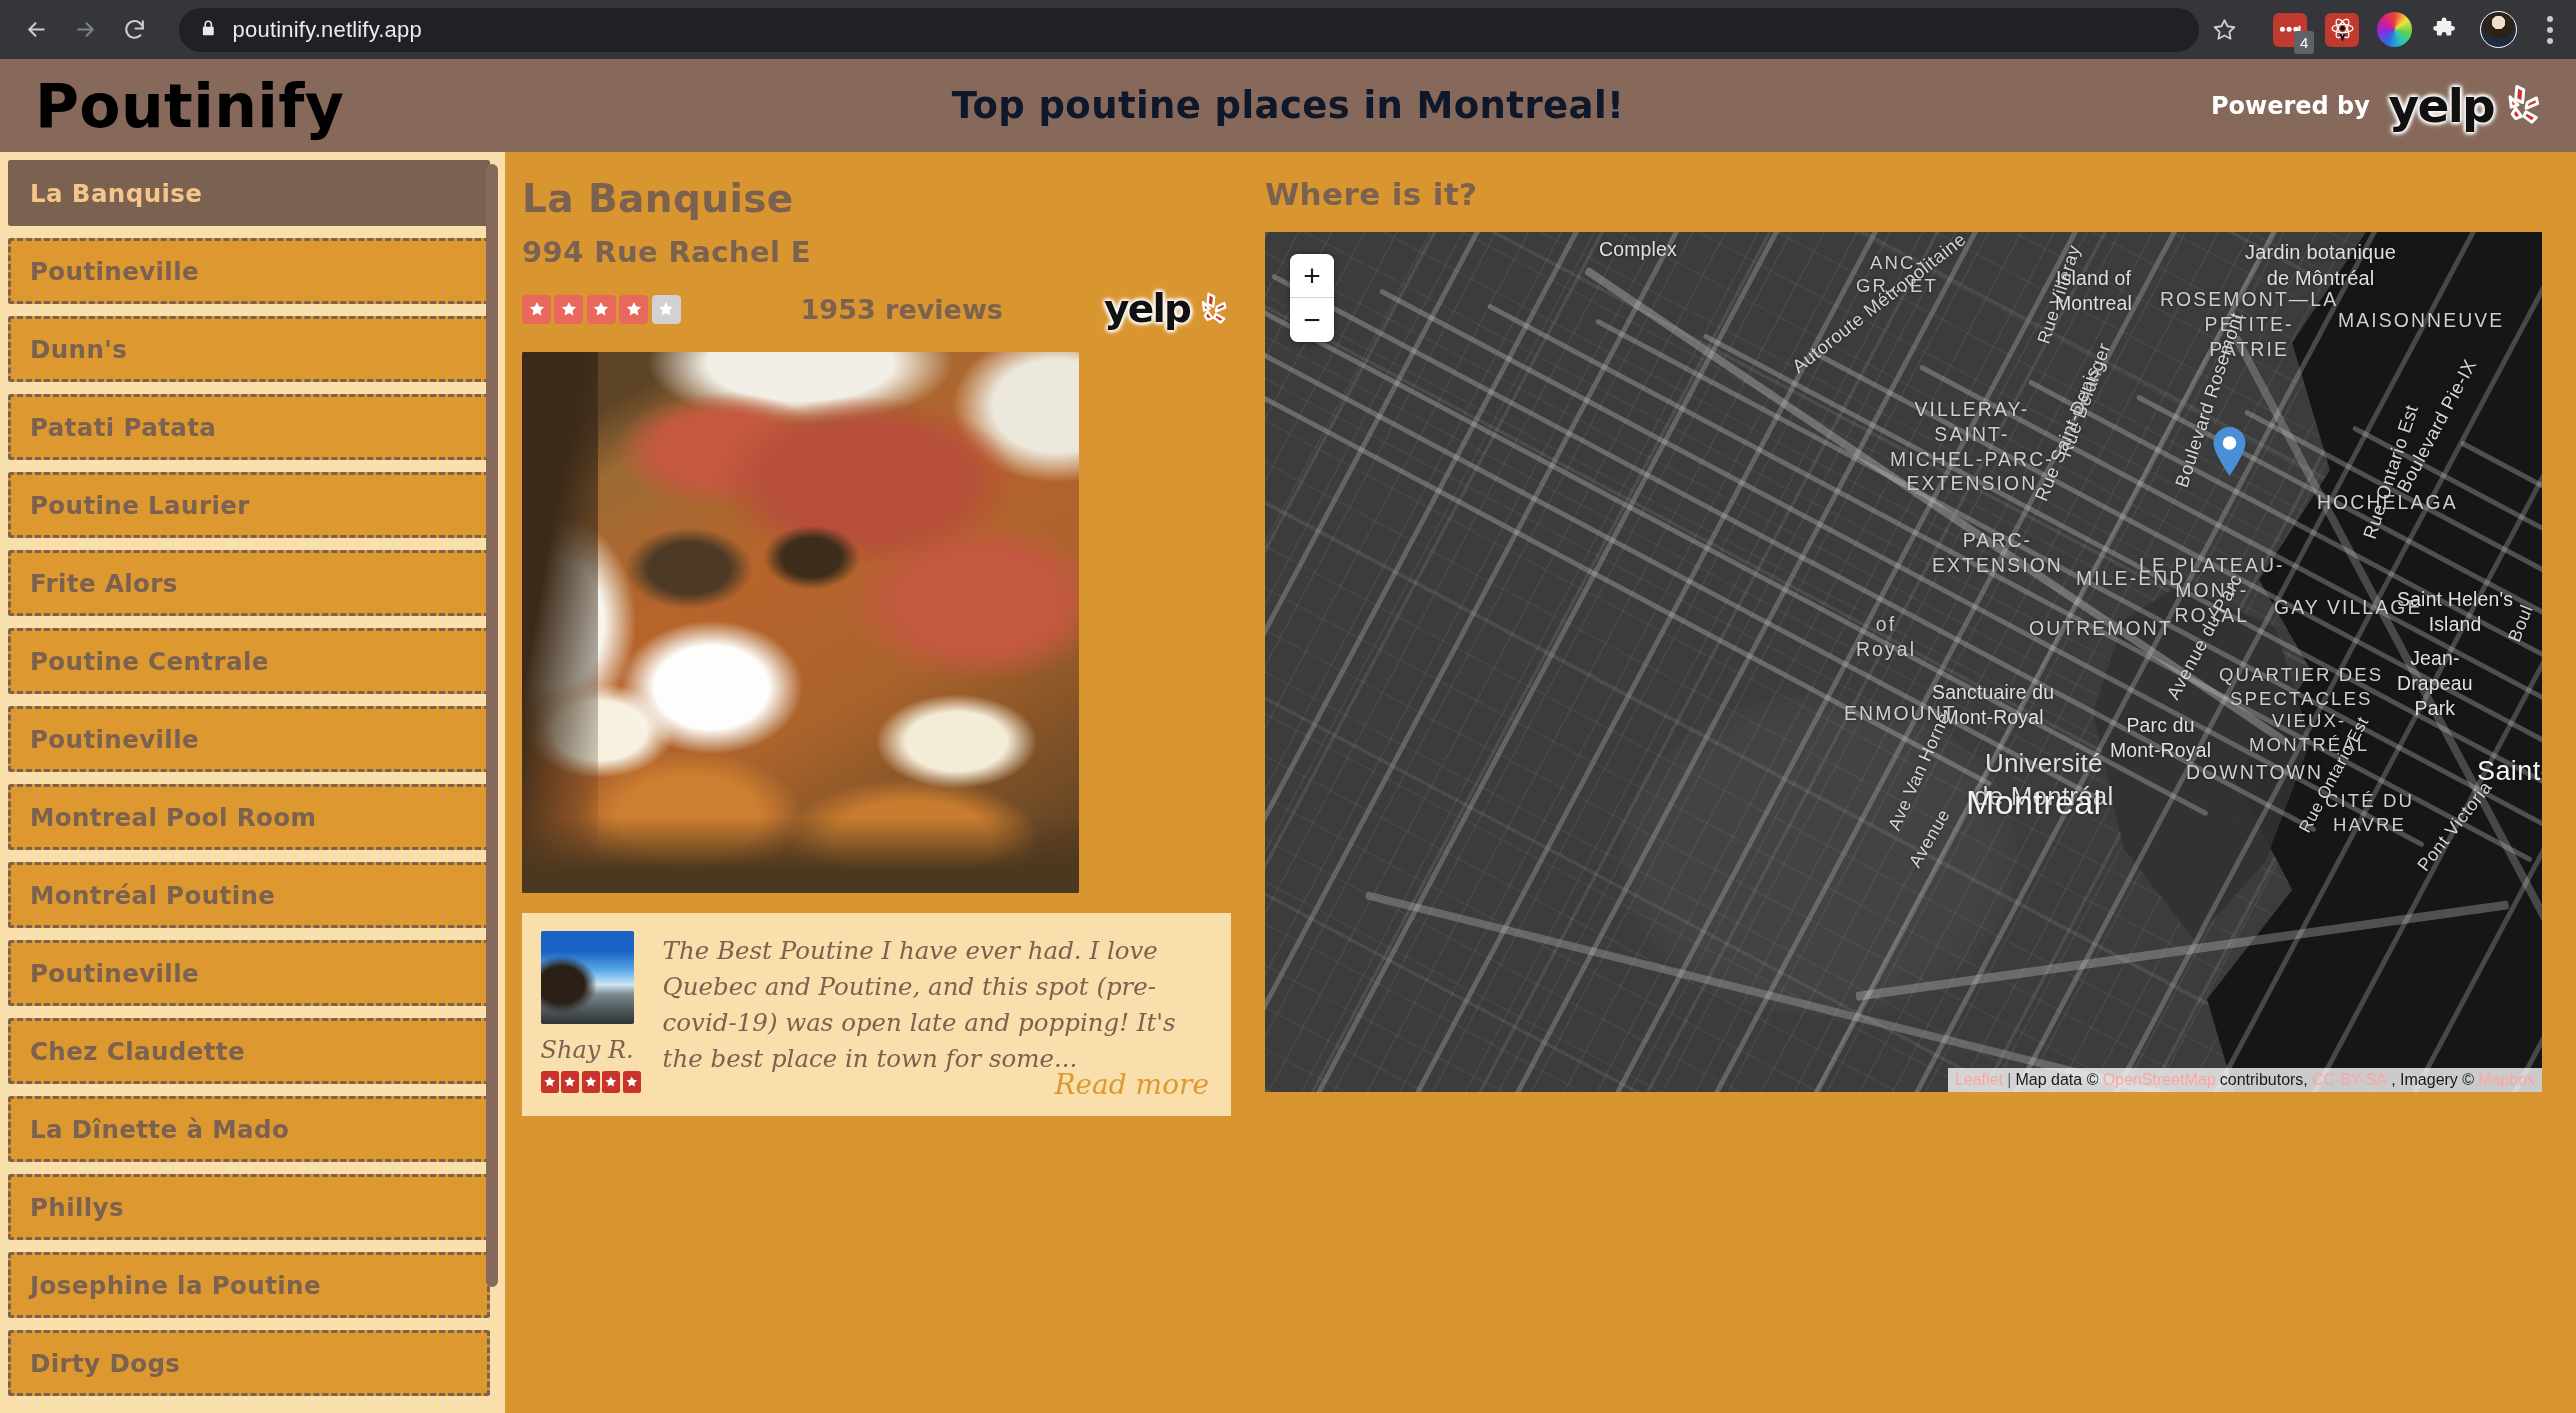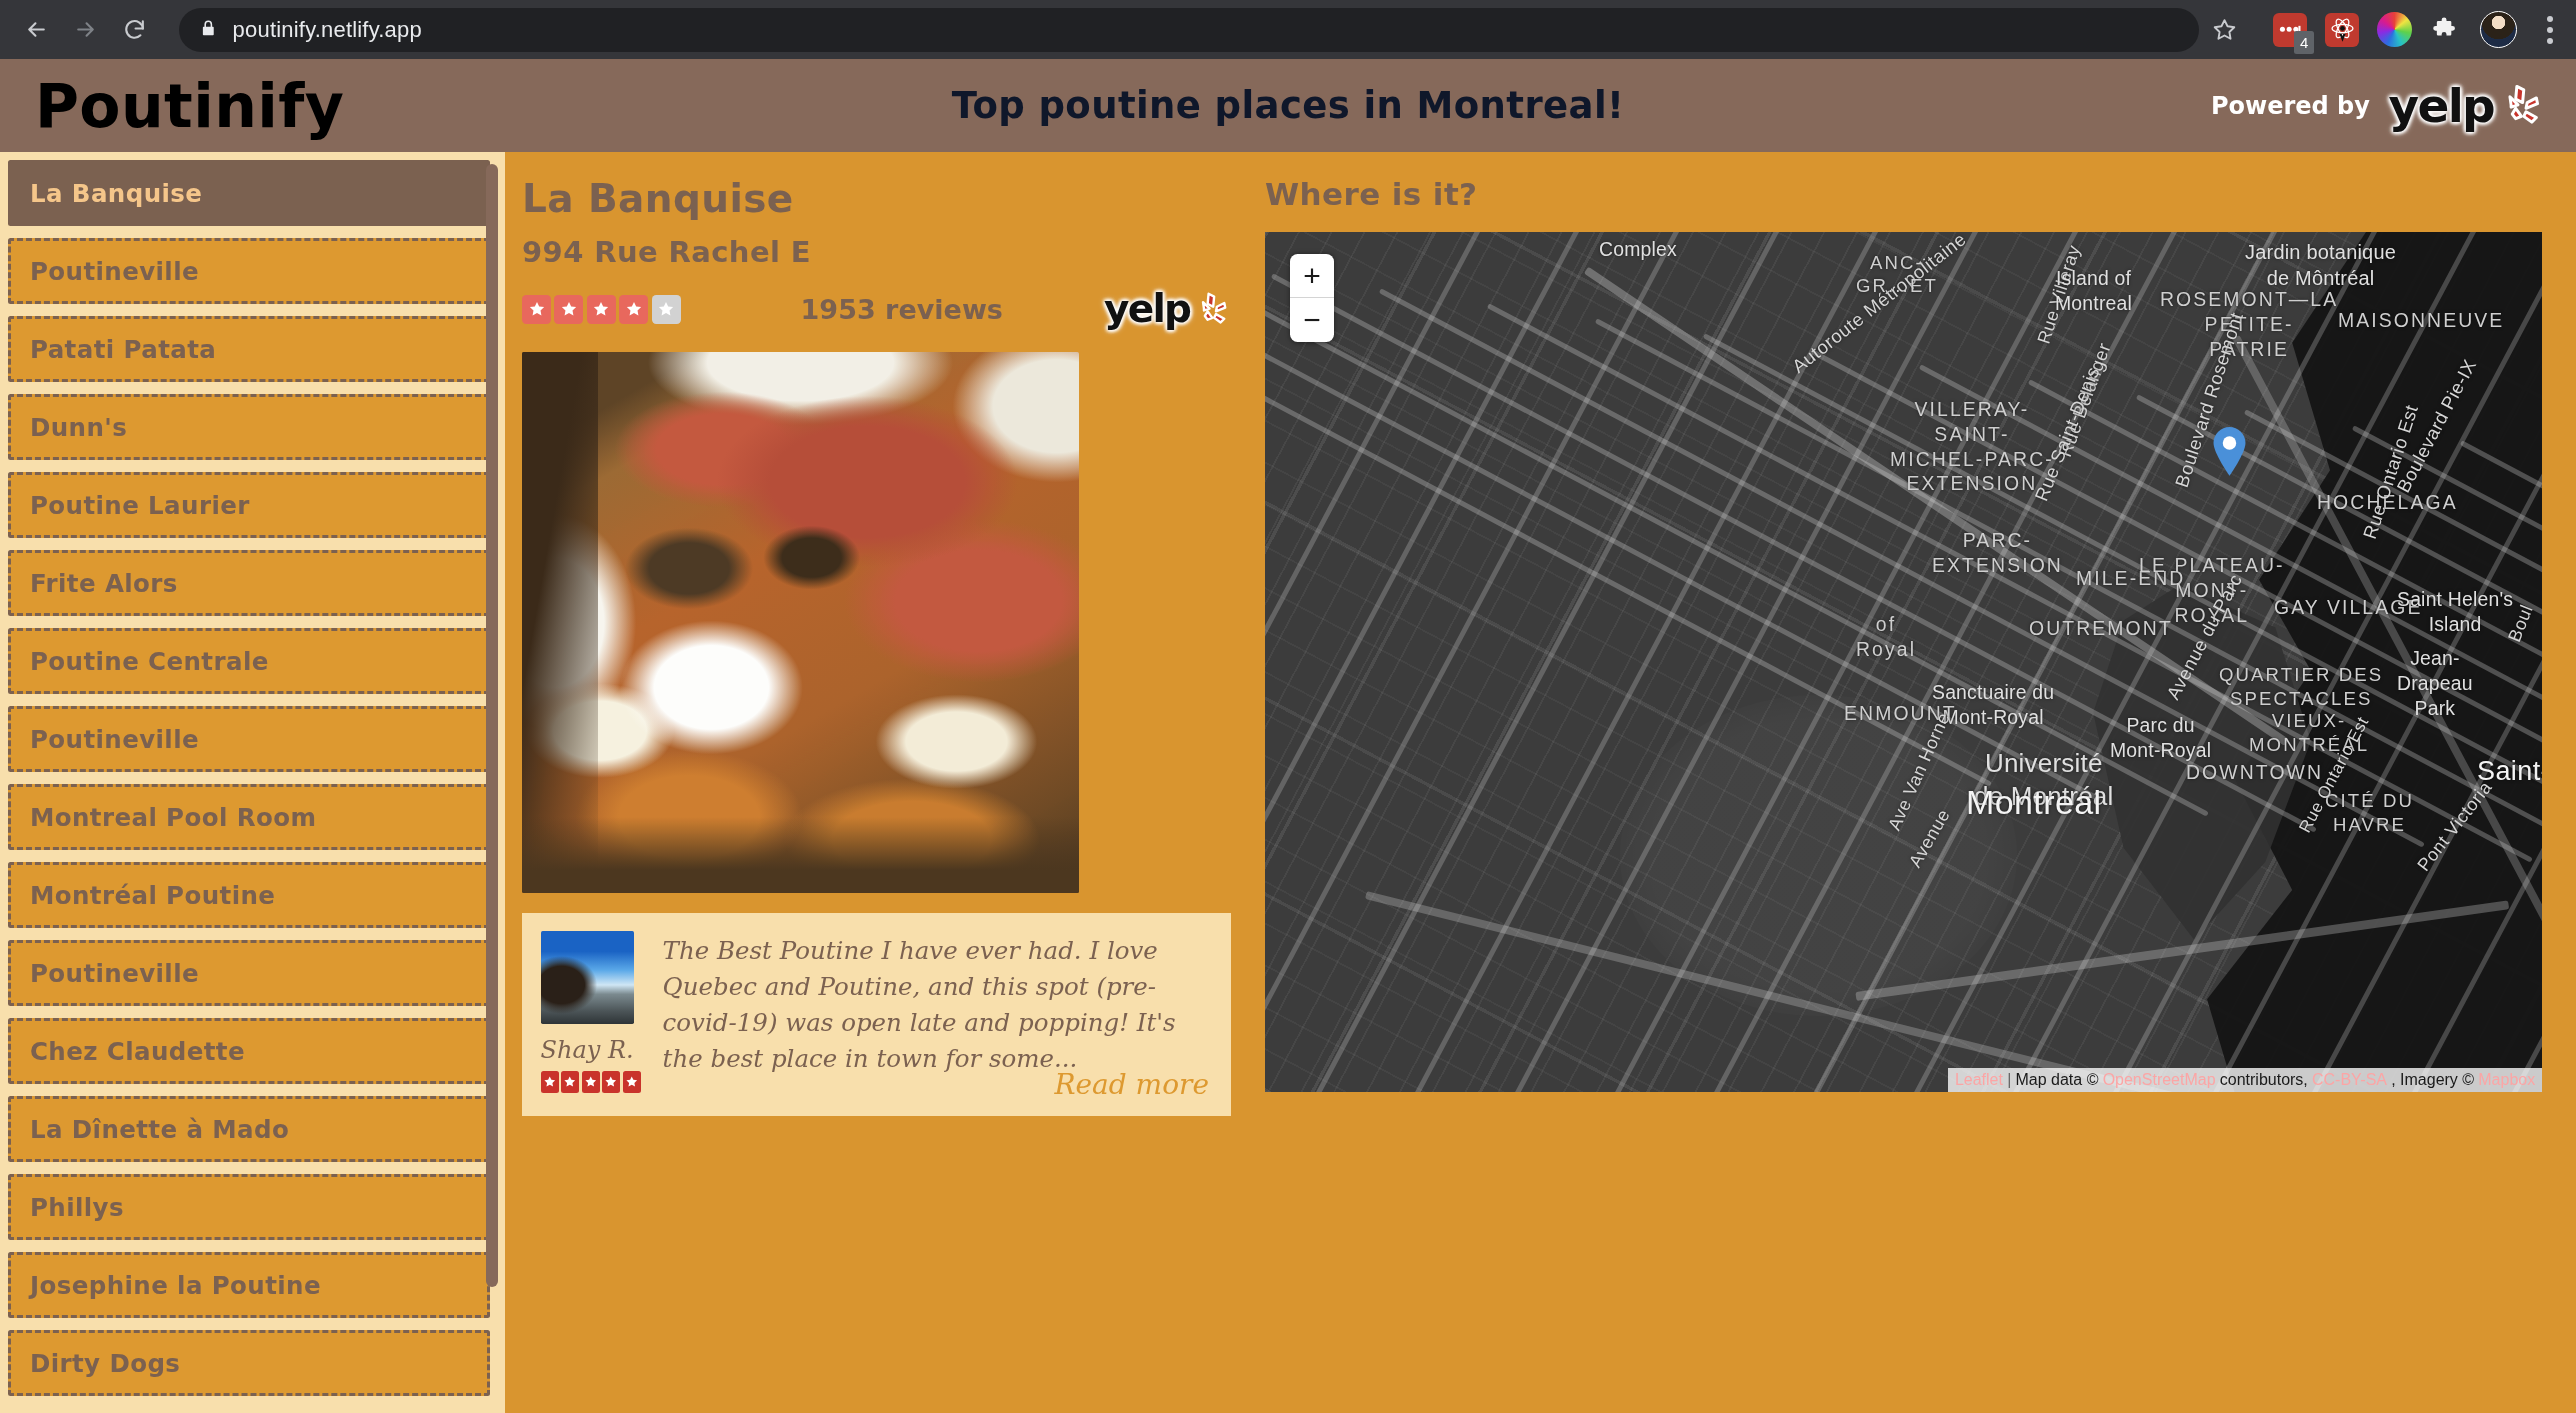--- a/index.html
+++ b/index.html
@@ -364,24 +364,24 @@
 
   <div id="sidebar">
     <div id="sidebar-items">
         <div class="biz-item active">
           <span class="biz-label bubble">La Banquise</span>
         </div>
         <div class="biz-item normal">
           <span class="biz-label bubble">Poutineville</span>
         </div>
         <div class="biz-item normal">
+          <span class="biz-label bubble">Dunn's</span>
+        </div>
+        <div class="biz-item normal">
           <span class="biz-label bubble">Patati Patata</span>
-        </div>
-        <div class="biz-item normal">
-          <span class="biz-label bubble">Dunn's</span>
         </div>
         <div class="biz-item normal">
           <span class="biz-label bubble">Poutine Laurier</span>
         </div>
         <div class="biz-item normal">
           <span class="biz-label bubble">Frite Alors</span>
         </div>
         <div class="biz-item normal">
           <span class="biz-label bubble">Poutine Centrale</span>
         </div>

